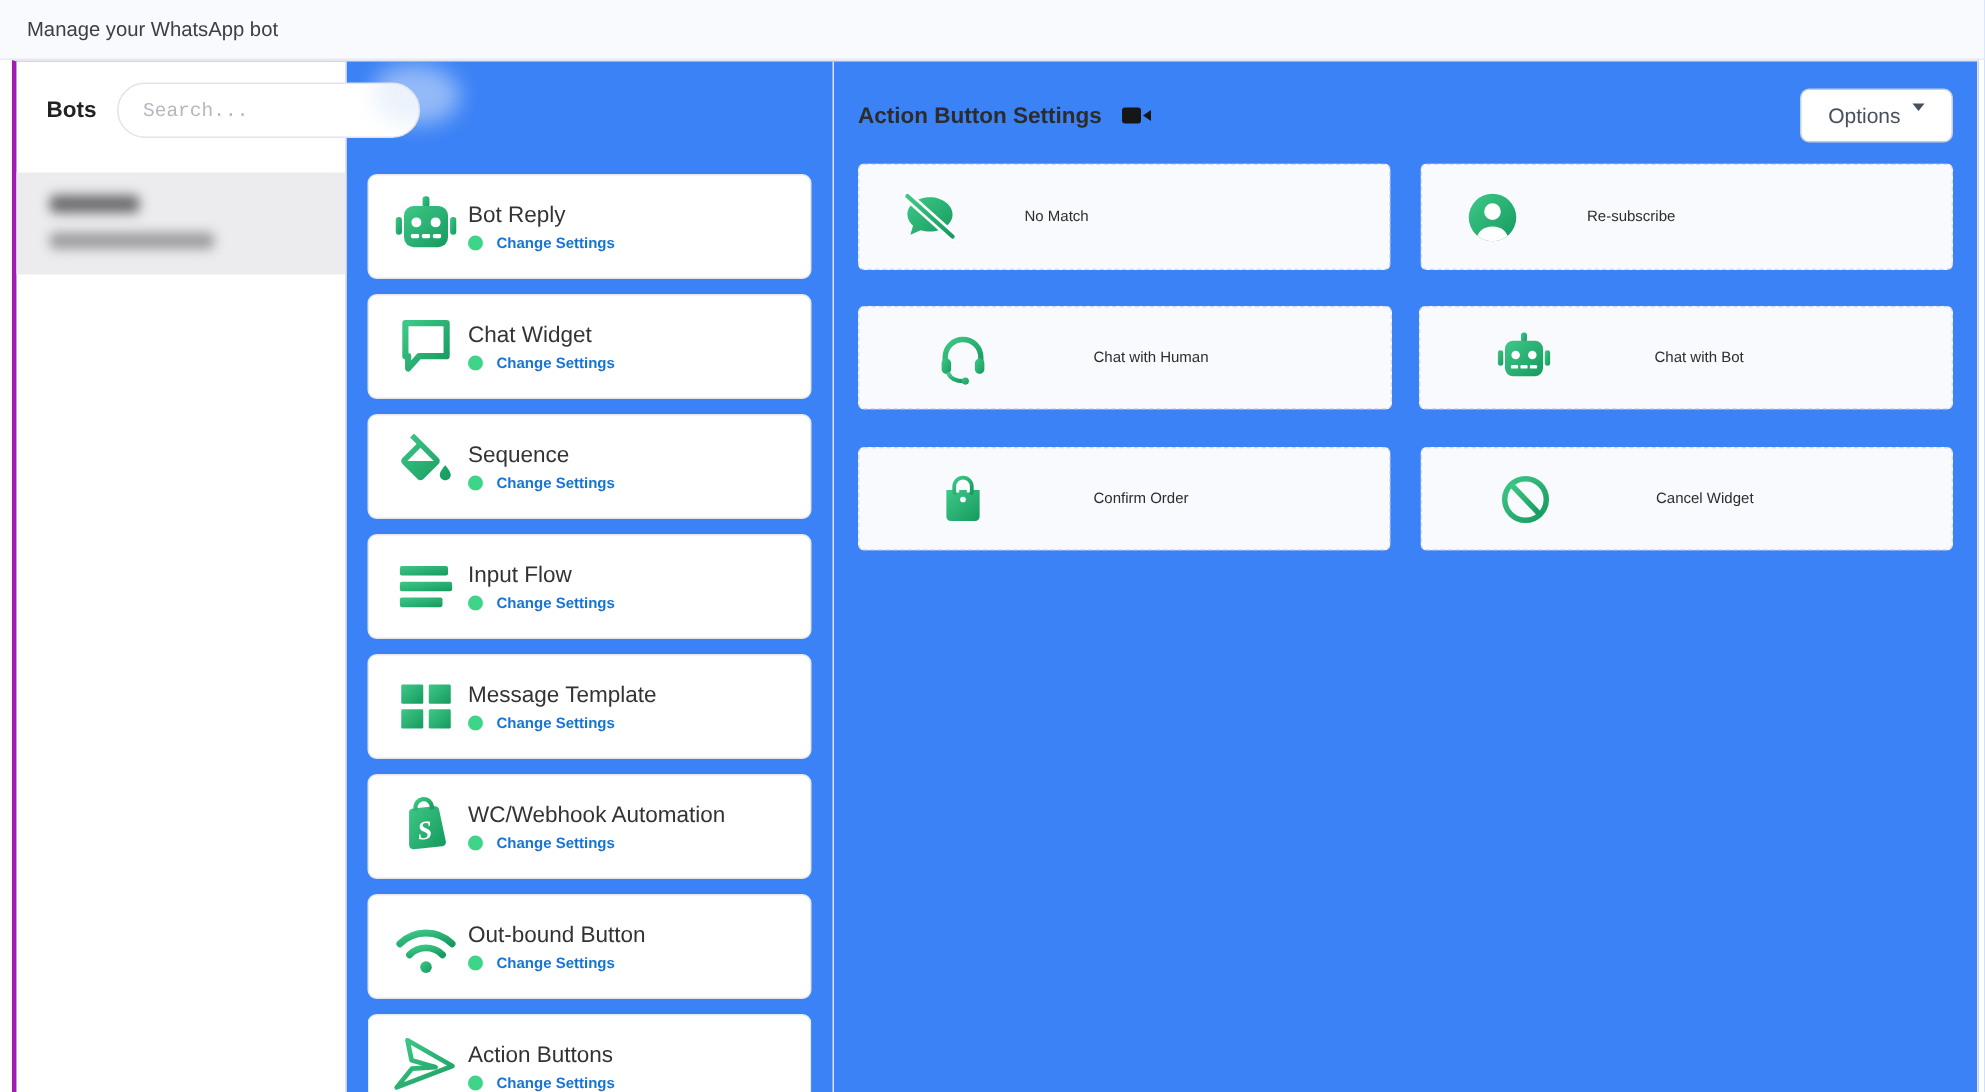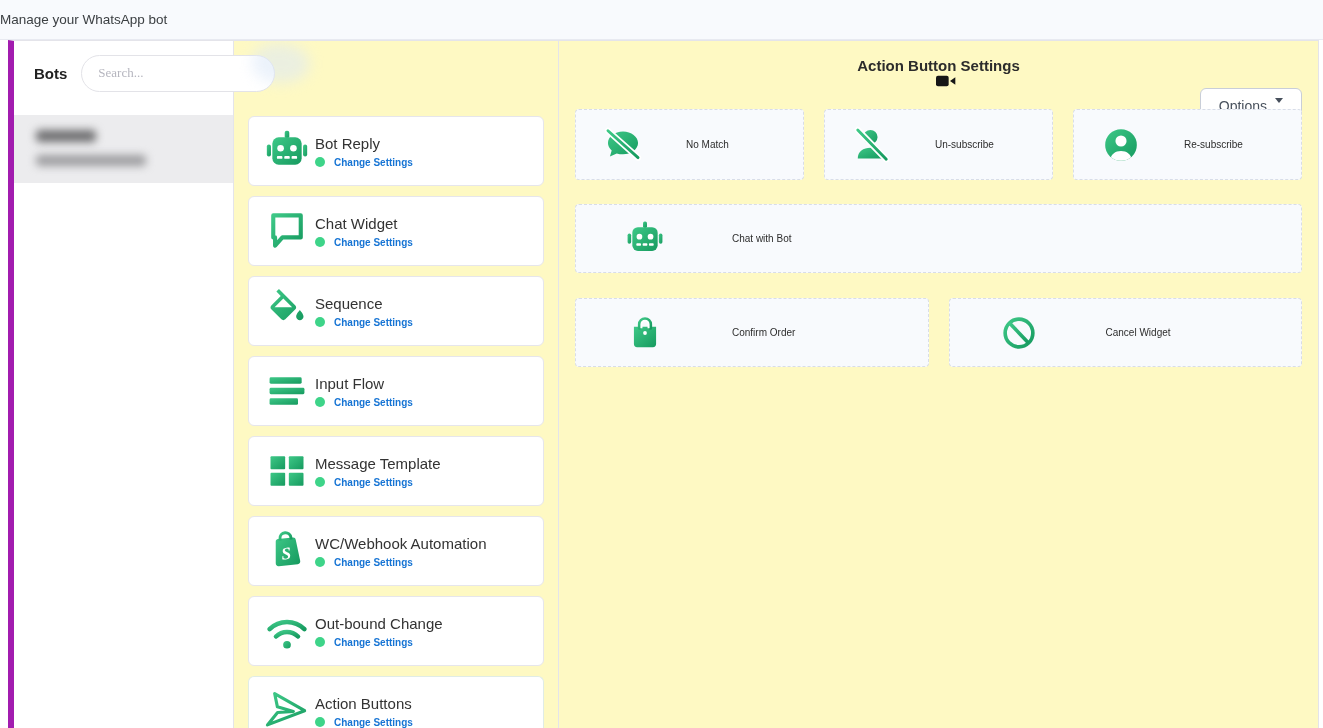--- a/index.html
+++ b/index.html
@@ -9,49 +9,50 @@
     background: #ffffff;
     font-family: "Liberation Sans", "DejaVu Sans", sans-serif;
     color: #333a40;
   }
   
   .topbar {
     height: 40px;
     background: #f8fafd;
     border-bottom: 1px solid #e8eaf1;
     display: flex; align-items: center;
+    padding-left: 18px;
     font-size: 13.5px; color: #3c4043;
   }
   
   .container {
     position: absolute; top: 40px; left: 8px; right: 4px; bottom: 0;
-    border-left: 6px solid #a21caf;
+    border-left: 3px solid #a21caf;
     border-right: 1px solid #e4e4ea;
     border-top: 1px solid #e4e4ea;
     display: flex;
-    background: #fef9c3;
+    background: #3b82f6;
   }
   
   .sidebar {
     width: 220px; flex: 0 0 220px;
     border-right: 1px solid #e4e4ea;
     background: #fff;
   }
   .sidebar-head {
     display: flex; align-items: center;
     padding: 14px 14px 14px 20px; gap: 14px;
     height: 64px;
   }
   .sidebar-title { font-size: 15px; font-weight: 700; color: #222; }
   .search-pill {
     flex: 1; height: 37px;
     border: 1px solid #e3e3e8; border-radius: 19px;
     padding: 0 16px; font-size: 13px; color: #444;
     outline: none; background: #fff;
-    font-family: Liberation Serif, serif;
+    font-family: Liberation Mono, monospace;
   }
   .search-pill::placeholder { color: #b6b6bf; }
   .bot-item {
     margin-top: 10px;
     height: 68px; width: 100%;
     background: #ececee;
     position: relative;
     cursor: pointer;
   }
   .blur-line { position: absolute; border-radius: 4px; filter: blur(4px); }
@@ -88,21 +89,21 @@
   .card .c-icon { width: 44px; height: 44px; flex: 0 0 44px; }
   .card-title { font-size: 15px; font-weight: 500; color: #333; margin-bottom: 5px; }
   .cs-row { display: flex; align-items: center; gap: 9px; }
   .dot { width: 10px; height: 10px; border-radius: 50%; background: #3ed489; }
   .cs-link {
     font-size: 10px; font-weight: 700; color: #1674d4;
     text-decoration: none; cursor: pointer;
   }
   
   .panel { flex: 1; padding: 16px 16px 0 16px; position: relative; }
-  .panel-head { display: flex; align-items: center; height: 40px; flex-direction: column; }
+  .panel-head { display: flex; align-items: center; height: 40px; }
   .panel-title { font-size: 15px; font-weight: 700; color: #2c2c2c; }
   .cam { margin-left: 14px; width: 20px; height: 14px; }
   .options-btn {
     margin-left: auto;
     border: 1px solid #c9ced8; border-radius: 6px;
     background: #fff;
     padding: 9px 18px;
     font-size: 14px; color: #47505c;
     display: flex; align-items: flex-start; gap: 8px;
     cursor: pointer; font-family: inherit;
@@ -272,21 +273,21 @@
 
     <div class="card">
       <span class="c-icon">
         <svg viewBox="0 0 48 48" width="44" height="44">
           <path d="M5 22 a27 27 0 0 1 38 0" fill="none" stroke="url(#ggrad)" stroke-width="5" stroke-linecap="round"></path>
           <path d="M12 30 a17 17 0 0 1 24 0" fill="none" stroke="url(#ggrad)" stroke-width="5" stroke-linecap="round"></path>
           <circle cx="24" cy="39" r="4.2" fill="url(#ggrad)"></circle>
         </svg>
       </span>
       <div>
-        <div class="card-title">Out-bound Change</div>
+        <div class="card-title">Out-bound Button</div>
         <div class="cs-row">
           <span class="dot"></span>
           <a class="cs-link">Change Settings</a>
         </div>
       </div>
     </div>
 
     <div class="card active">
       <span class="c-icon">
         <svg viewBox="0 0 48 48" width="44" height="44">          
@@ -321,31 +322,20 @@
     <div class="tiles-row row-1">
       <div class="tile tile-sm">
         <span class="t-icon">
           <svg viewBox="0 0 48 48" width="38" height="38">
             <path d="M24 7 C13.5 7 5 13.5 5 21.5 c0 3.6 1.8 6.9 4.7 9.4 L7.5 38.5 l8.6-3.8 c2.4.7 5.1 1.1 7.9 1.1 10.5 0 19-6.5 19-14.3 S34.5 7 24 7z" fill="url(#ggrad)"></path>
             <line x1="5" y1="6" x2="43" y2="40" stroke="#fff" stroke-width="8" stroke-linecap="round"></line>
             <line x1="5" y1="6" x2="43" y2="40" stroke="url(#ggrad)" stroke-width="3.6" stroke-linecap="round"></line>
           </svg>
         </span>
         <span class="tile-label">No Match</span>
-      </div>
-      <div class="tile tile-sm">
-        <span class="t-icon">
-          <svg viewBox="0 0 48 48" width="38" height="38">
-            <circle cx="22" cy="14" r="9" fill="url(#ggrad)"></circle>
-            <path d="M6 41 c0-9 7-13.5 16-13.5 s16 4.5 16 13.5 z" fill="url(#ggrad)"></path>
-            <line x1="6" y1="5" x2="42" y2="42" stroke="#fff" stroke-width="8" stroke-linecap="round"></line>
-            <line x1="6" y1="5" x2="42" y2="42" stroke="url(#ggrad)" stroke-width="3.6" stroke-linecap="round"></line>
-          </svg>
-        </span>
-        <span class="tile-label">Un-subscribe</span>
       </div>
       <div class="tile tile-sm">
         <span class="t-icon">
           <svg viewBox="0 0 48 48" width="38" height="38">
             <defs>
                 <clipPath id="cuclip">
                   <circle cx="24" cy="24" r="20"></circle>
                 </clipPath>
               </defs>
             <circle cx="24" cy="24" r="20" fill="url(#ggrad)"></circle>
@@ -356,20 +346,32 @@
           </svg>
         </span>
         <span class="tile-label">Re-subscribe</span>
       </div>
     </div>
 
     <div class="tiles-row row-2">
       <div class="tile tile-lg">
         <span class="t-icon">
           <svg viewBox="0 0 48 48" width="38" height="38">
+            <path d="M9 30 v-7 a15 15 0 0 1 30 0 v7" fill="none" stroke="url(#ggrad)" stroke-width="4.5" stroke-linecap="round"></path>
+            <rect x="6" y="24" width="8" height="13" rx="4" fill="url(#ggrad)"></rect>
+            <rect x="34" y="24" width="8" height="13" rx="4" fill="url(#ggrad)"></rect>
+            <path d="M12 37 c2 5 8 6 13 6" fill="none" stroke="url(#ggrad)" stroke-width="3.6" stroke-linecap="round"></path>
+            <circle cx="26" cy="43" r="3" fill="url(#ggrad)"></circle>
+          </svg>
+        </span>
+        <span class="tile-label">Chat with Human</span>
+      </div>
+      <div class="tile tile-lg">
+        <span class="t-icon">
+          <svg viewBox="0 0 48 48" width="38" height="38">
             <rect x="21.5" y="2" width="5" height="8" rx="2.2" fill="url(#ggrad)"></rect>
             <rect x="8" y="9" width="32" height="30" rx="7" fill="url(#ggrad)"></rect>
             <rect x="2" y="17" width="4.5" height="13" rx="2.2" fill="url(#ggrad)"></rect>
             <rect x="41.5" y="17" width="4.5" height="13" rx="2.2" fill="url(#ggrad)"></rect>
             <circle cx="17" cy="21" r="3.6" fill="#fff"></circle>
             <circle cx="31" cy="21" r="3.6" fill="#fff"></circle>
             <rect x="13" y="29.5" width="6" height="3" rx="1" fill="#fff"></rect>
             <rect x="21" y="29.5" width="6" height="3" rx="1" fill="#fff"></rect>
             <rect x="29" y="29.5" width="6" height="3" rx="1" fill="#fff"></rect>
           </svg>

